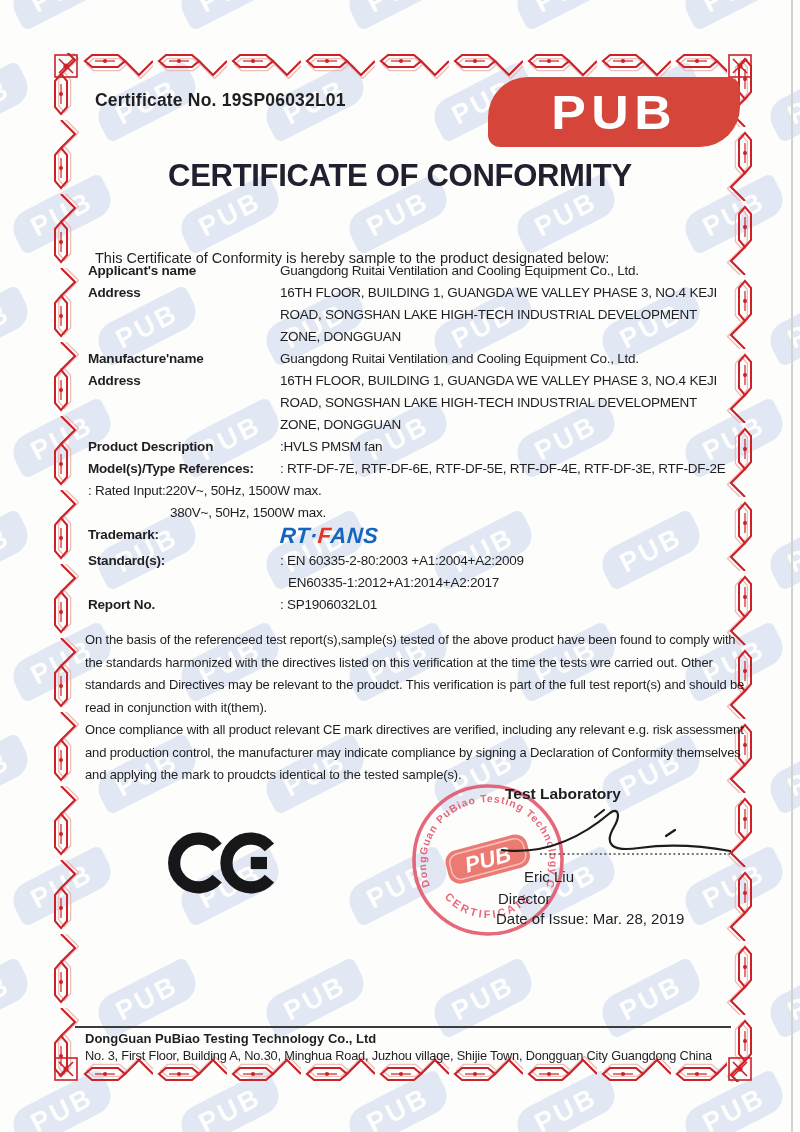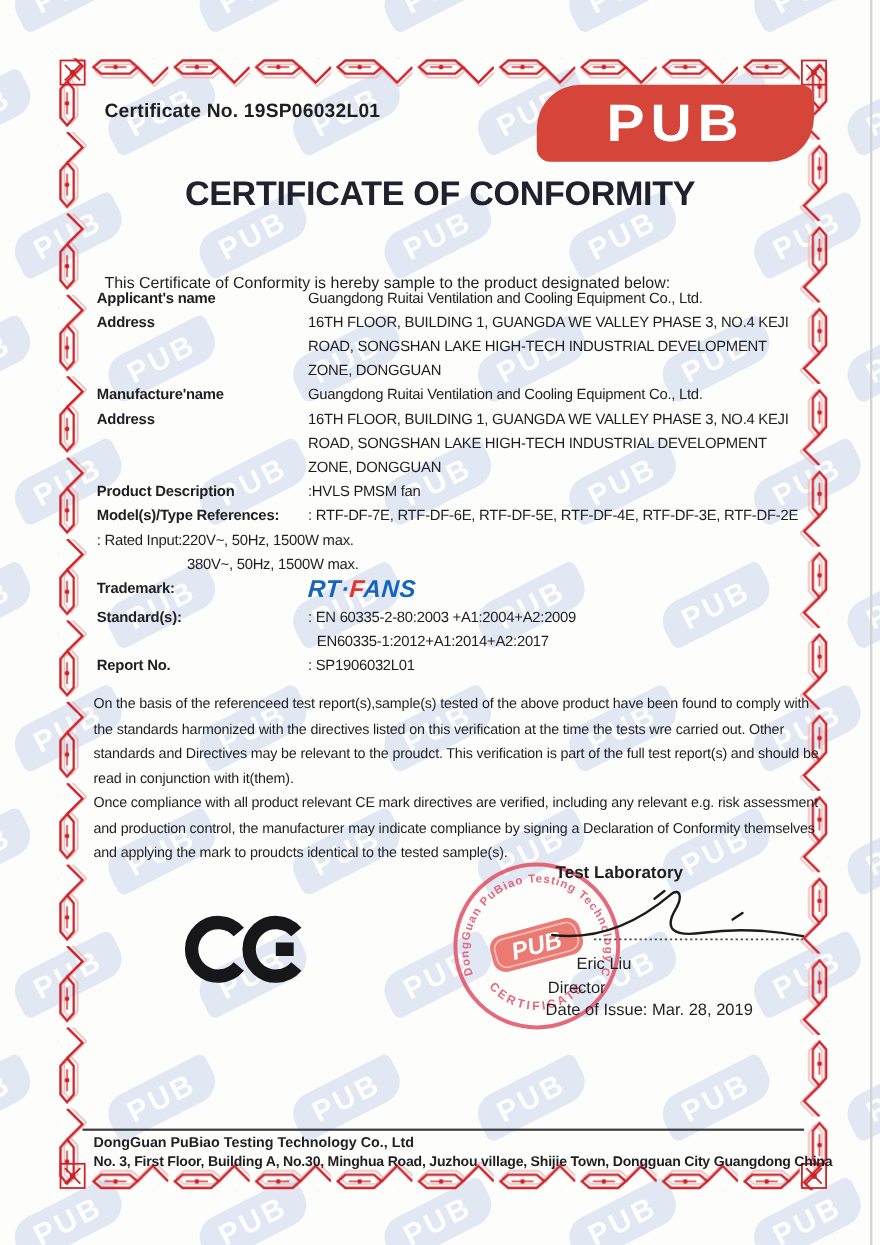--- a/index.html
+++ b/index.html
@@ -41,21 +41,21 @@
   .testlab{position:absolute;left:505px;top:785px;z-index:4;font-weight:bold;font-size:15.5px;}
   .ce-box{position:absolute;left:166px;top:826px;z-index:2;}
   .sr{position:absolute;width:1px;height:1px;overflow:hidden;clip-path:inset(50%);}
   .stamp{position:absolute;left:406px;top:778px;z-index:3;opacity:.88;}
   .sig-box{position:absolute;left:498px;top:806px;z-index:4;}
   .sig-name{position:absolute;left:524px;top:868px;z-index:4;font-size:15px;}
   .sig-role{position:absolute;left:498px;top:890px;z-index:4;font-size:15px;}
   .sig-date{position:absolute;left:496px;top:910px;z-index:4;font-size:15px;}
   .footer-rule{position:absolute;left:75px;top:1026px;width:656px;height:2px;background:#3c3c3c;z-index:2;}
   .footer-co{position:absolute;left:85px;top:1031px;z-index:2;font-weight:bold;font-size:13px;}
-  .footer-addr{position:absolute;left:85px;top:1048px;z-index:2;font-size:12.8px;letter-spacing:-.2px;font-weight:bold;}
+  .footer-addr{position:absolute;left:85px;top:1048px;z-index:2;font-size:12.8px;letter-spacing:-.2px;}
 </style>
 </head>
 <body>
 
 <div class="page">
 
   <div id="wm" class="wm-layer">
       <div class="wm-tile" style="left: 10px; top: -30px;">PUB</div>
       <div class="wm-tile" style="left: 178px; top: -30px;">PUB</div>
       <div class="wm-tile" style="left: 346px; top: -30px;">PUB</div>

